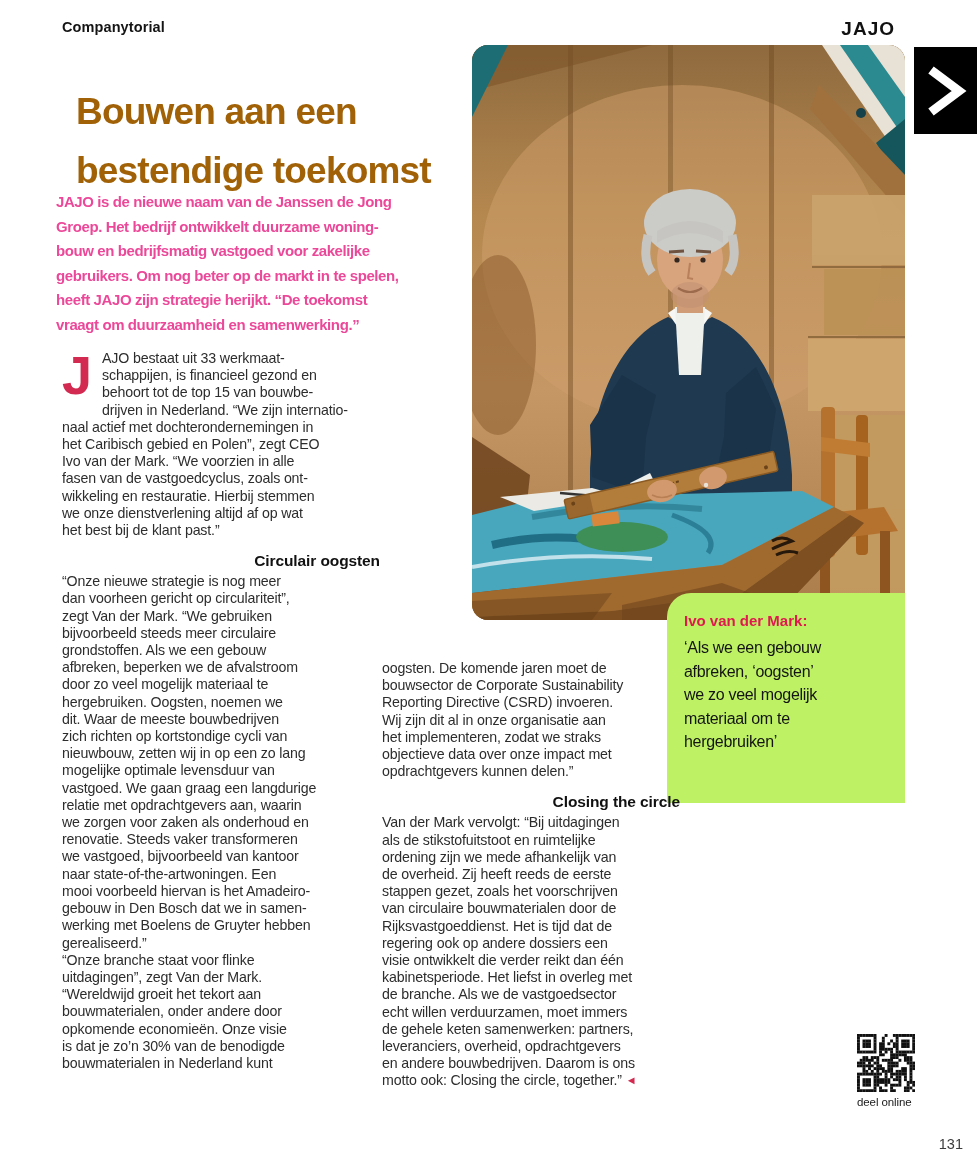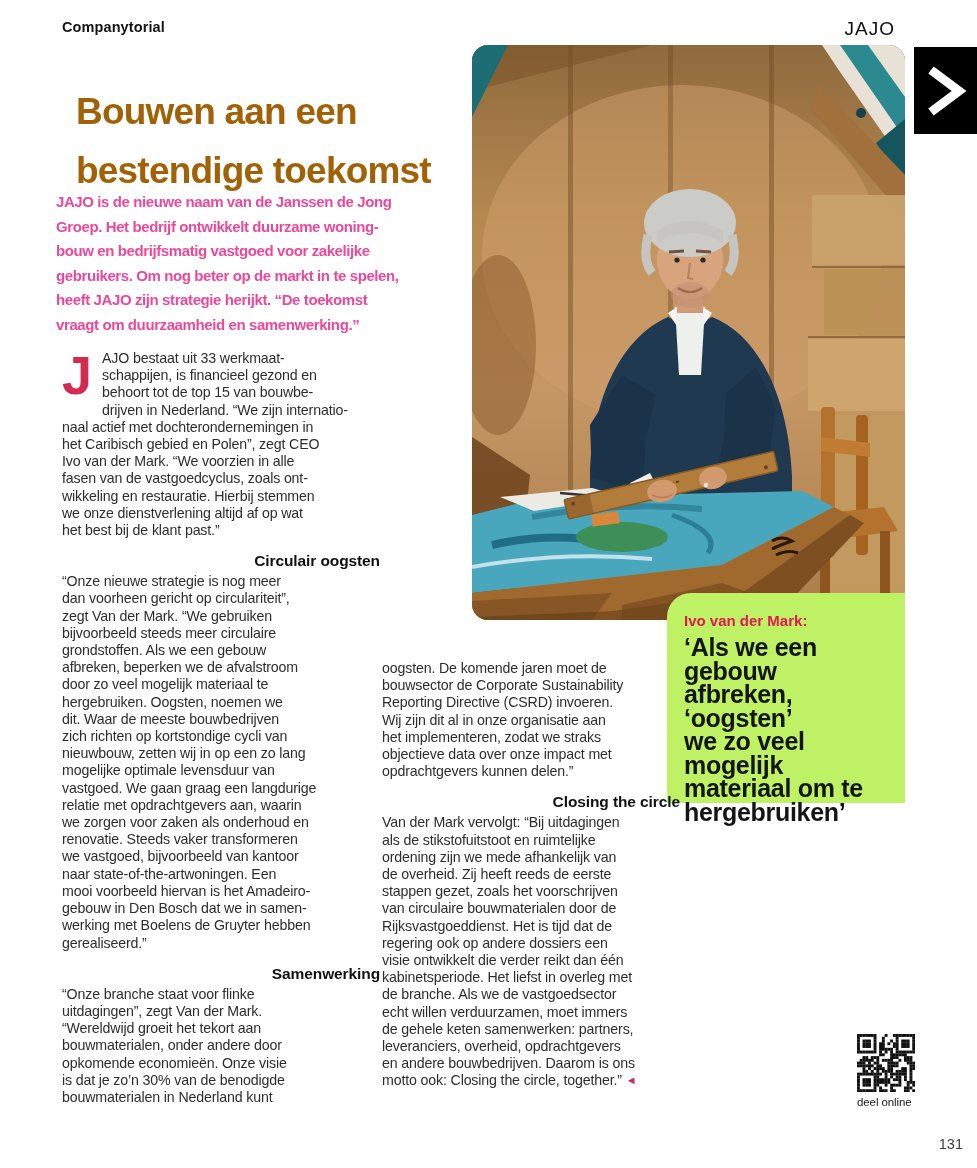--- a/index.html
+++ b/index.html
@@ -8,21 +8,21 @@
     position:relative; width:977px; height:1168px; margin:0 auto;
     background:#ffffff; overflow:hidden;
     font-family:"Liberation Sans", sans-serif; color:#2d2d2d;
   }
   .kicker {
     position:absolute; left:62px; top:19px;
     font-size:14.5px; font-weight:700; color:#141414; letter-spacing:.1px;
   }
   .brand {
     position:absolute; top:18px; right:82px;
-    font-size:19px; font-weight:400; color:#111; letter-spacing:1px;
+    font-size:19px; font-weight:700; color:#111; letter-spacing:1px;
   }
   .chevron-box {
     position:absolute; left:914px; top:47px; width:63px; height:87px;
     background:#000; display:flex; align-items:center; justify-content:center;
   }
   .headline {
     position:absolute; left:76px; top:82px; width:430px;
     font-size:37px; line-height:59px; font-weight:700; color:#a16207;
     letter-spacing:-0.8px; white-space:pre-line;
   }
@@ -37,21 +37,21 @@
   }
   .photo svg { display:block; }
   .quote-box {
     position:absolute; left:667px; top:593px; width:238px; height:210px;
     background:#bef264; border-radius:24px 0 0 0; padding:19px 14px 0 17px;
   }
   .quote-attrib {
     font-size:15px; font-weight:700; color:var(--accent,#e0194f); margin-bottom:7px;
   }
   .quote-text {
-    font-size:25px; line-height:23.5px; font-weight:700; color:#141414;
+    font-size:16px; line-height:23.5px; font-weight:400; color:#141414;
     letter-spacing:-0.3px; white-space:pre-line;
   }
   .col { position:absolute; font-size:14.2px; line-height:17.2px; letter-spacing:-0.15px; }
   .col-1 { left:62px; top:350px; width:318px; }
   .col-2 { left:382px; top:660px; width:298px; }
   .body-text { white-space:pre-line; color:#2d2d2d; }
   .col h3 {
     font-size:15.5px; line-height:18px; font-weight:700; color:#111;
     margin:13px 0 3px 0; letter-spacing:-0.1px;text-align:right;
   }
@@ -241,21 +241,20 @@
 vastgoed. We gaan graag een langdurige
 relatie met opdrachtgevers aan, waarin
 we zorgen voor zaken als onderhoud en
 renovatie. Steeds vaker transformeren
 we vastgoed, bijvoorbeeld van kantoor
 naar state-of-the-artwoningen. Een
 mooi voorbeeld hiervan is het Amadeiro-
 gebouw in Den Bosch dat we in samen-
 werking met Boelens de Gruyter hebben
 gerealiseerd.”</p>
-    <h3>Samenwerking</h3>
     <p class="body-text">“Onze branche staat voor flinke
 uitdagingen”, zegt Van der Mark.
 “Wereldwijd groeit het tekort aan
 bouwmaterialen, onder andere door
 opkomende economieën. Onze visie
 is dat je zo’n 30% van de benodigde
 bouwmaterialen in Nederland kunt</p>
   </div>
 
   <div class="col col-2">

